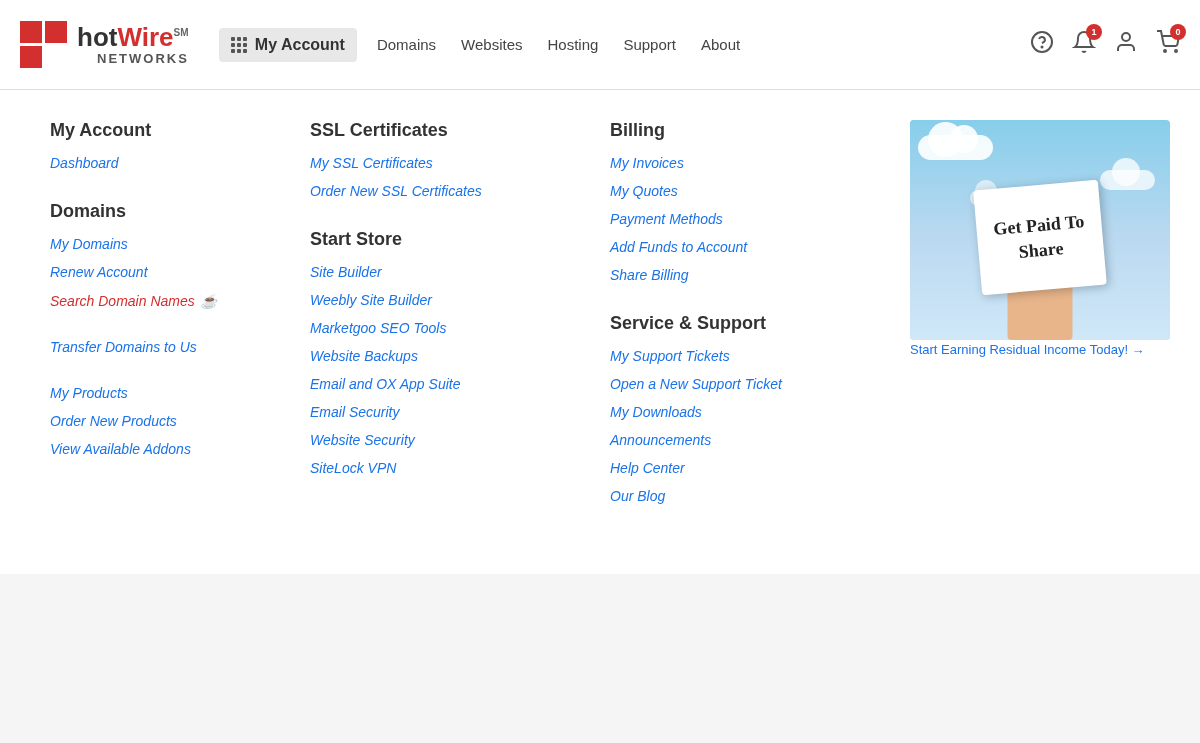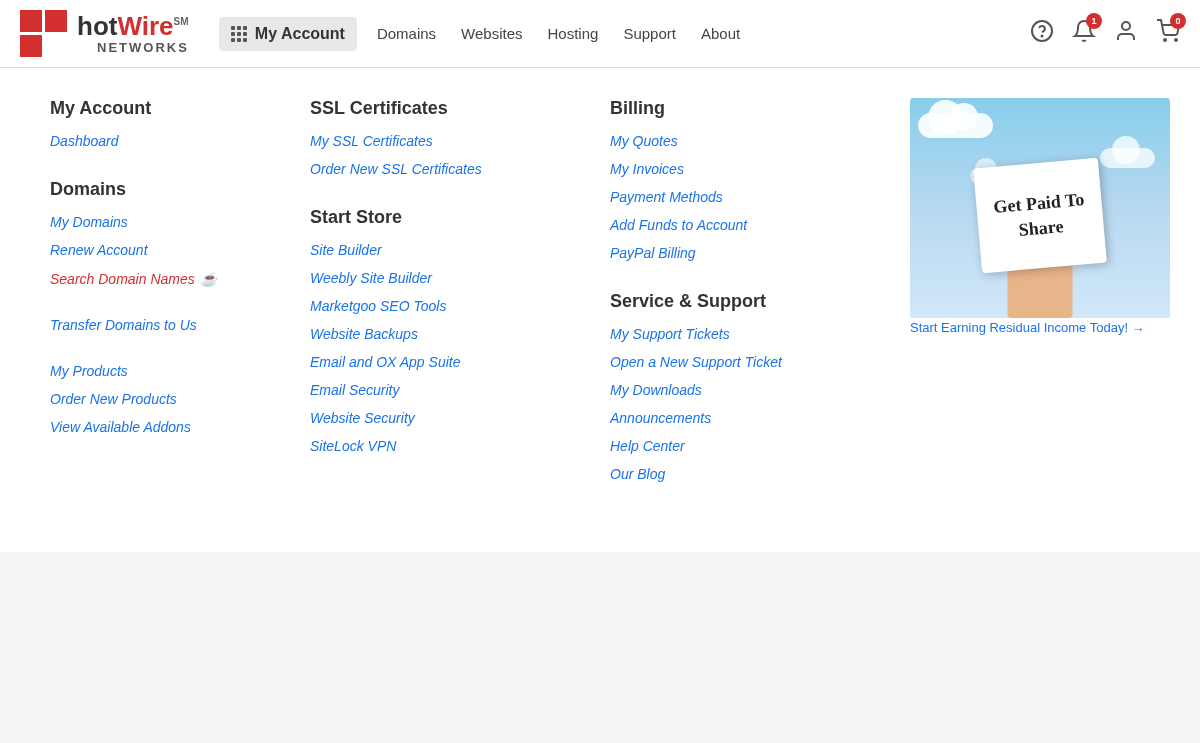--- a/index.html
+++ b/index.html
@@ -2,21 +2,21 @@
 <html><head>
   <meta charset="utf-8">
   <style>
     * { margin: 0; padding: 0; box-sizing: border-box; }
     body { font-family: Arial, Helvetica, sans-serif; background: #f5f5f5; color: #333; }
 
     
     .header {
       background: #fff;
       border-bottom: 1px solid #ddd;
-      height: 68px;
+      height: 90px;
       display: flex;
       align-items: center;
       padding: 0 20px;
       position: relative;
     }
     .logo-area {
       display: flex;
       align-items: center;
       margin-right: 30px;
     }
@@ -315,25 +315,25 @@
       <a class="menu-item">Email and OX App Suite</a>
       <a class="menu-item">Email Security</a>
       <a class="menu-item">Website Security</a>
       <a class="menu-item">SiteLock VPN</a>
     </div>
   </div>
 
   <div class="menu-column">
     <div class="menu-section">
       <div class="section-title">Billing</div>
+      <a class="menu-item">My Invoices</a>
       <a class="menu-item">My Quotes</a>
-      <a class="menu-item">My Invoices</a>
       <a class="menu-item">Payment Methods</a>
       <a class="menu-item">Add Funds to Account</a>
-      <a class="menu-item">PayPal Billing</a>
+      <a class="menu-item">Share Billing</a>
     </div>
     <div class="menu-section">
       <div class="section-title">Service &amp; Support</div>
       <a class="menu-item">My Support Tickets</a>
       <a class="menu-item">Open a New Support Ticket</a>
       <a class="menu-item">My Downloads</a>
       <a class="menu-item">Announcements</a>
       <a class="menu-item">Help Center</a>
       <a class="menu-item">Our Blog</a>
     </div>

